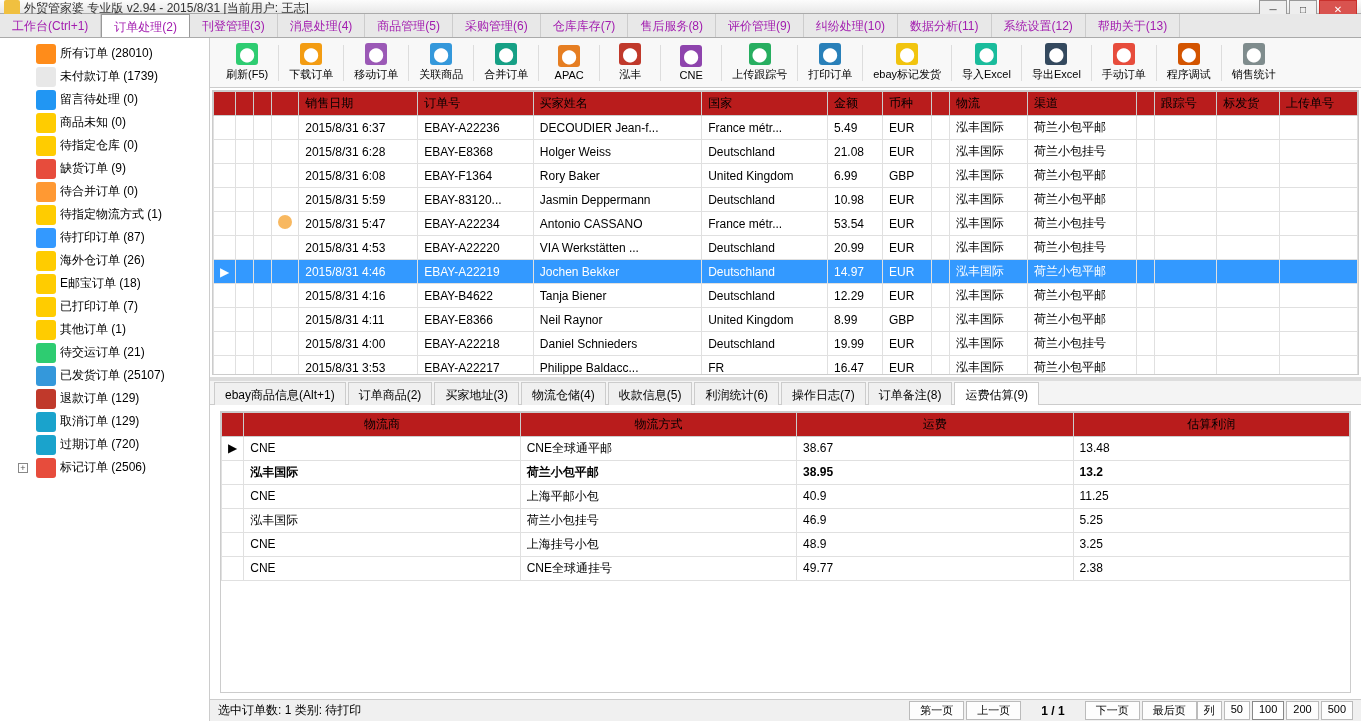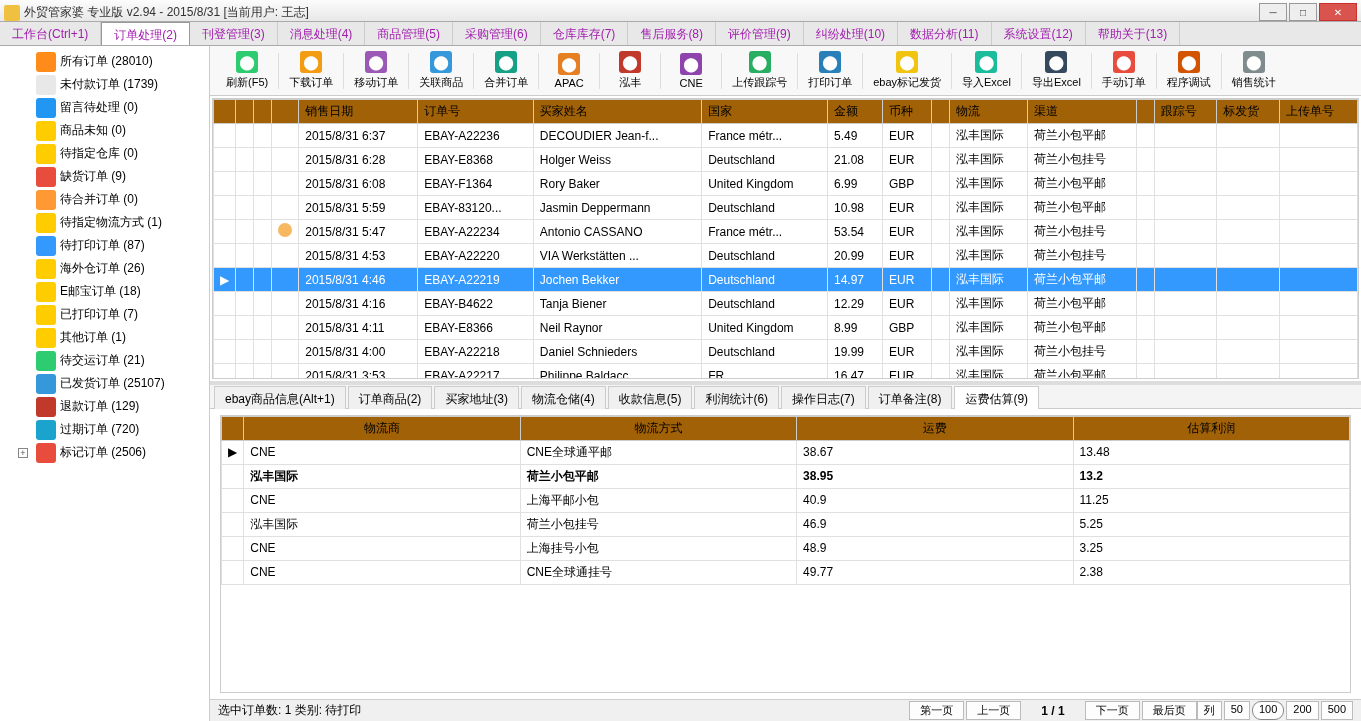--- a/index.html
+++ b/index.html
@@ -1,17 +1,17 @@
 <!DOCTYPE html>
 <html><head>
 <meta charset="utf-8">
 <style>
 * { margin:0; padding:0; box-sizing:border-box; font-family:"Microsoft YaHei","SimSun",Arial,sans-serif; font-size:12px; }
 body { background:#f0f0f0; width:1361px; height:721px; overflow:hidden; display:flex; flex-direction:column; }
-.titlebar { height:22px; background:linear-gradient(#fcfcfc,#e8e8e8); display:flex; align-items:flex-end; padding:0 4px; border-bottom:1px solid #aaa; }
+.titlebar { height:14px; background:linear-gradient(#fcfcfc,#e8e8e8); display:flex; align-items:flex-start; padding:0 4px; border-bottom:1px solid #aaa; }
 .titlebar .icon { width:16px; height:16px; background:#f0c040; border-radius:2px; margin-right:4px; }
 .titlebar .title { color:#333; flex:1; }
 .winbtns { display:flex; gap:2px; }
 .winbtn { width:28px; height:18px; border:1px solid #999; background:#eee; display:flex; align-items:center; justify-content:center; font-size:10px; color:#333; }
 .winbtn.close { background:#d9534f; color:#fff; border-color:#c9302c; width:38px; }
 .maintabs { height:24px; background:#e8e8e8; display:flex; border-bottom:1px solid #aaa; }
 .maintab { padding:4px 12px; border-right:1px solid #ccc; cursor:pointer; color:#a21caf; }
 .maintab.active { background:#fff; border-top:1px solid #999; border-left:1px solid #999; border-right:1px solid #999; }
 .content { flex:1; display:flex; overflow:hidden; }
 .sidebar { width:210px; background:#fff; border-right:1px solid #ccc; padding:4px 0; overflow-y:auto; }
@@ -20,21 +20,21 @@
 .side-item .lbl { margin-left:28px; }
 .expander { position:absolute; left:18px; width:10px; height:10px; border:1px solid #888; font-size:9px; line-height:8px; text-align:center; color:#555; }
 .workarea { flex:1; display:flex; flex-direction:column; background:#fff; }
 .toolbar { height:50px; background:#f8f8f8; display:flex; align-items:center; padding:0 8px; gap:0; border-bottom:1px solid #ccc; }
 .tbtn { display:flex; flex-direction:column; align-items:center; padding:2px 8px; cursor:pointer; min-width:56px; }
 .tbtn .ticon { width:22px; height:22px; border-radius:3px; margin-bottom:2px; display:flex; align-items:center; justify-content:center; font-size:14px; color:#fff; }
 .tbtn .tlbl { font-size:11px; white-space:nowrap; }
 .tsep { width:1px; height:36px; background:#ddd; margin:0 2px; }
 .grid-wrap { flex:1; overflow:auto; border:1px solid #ccc; margin:2px; min-height:0; }
 table { border-collapse:collapse; width:100%; font-family:"SimSun",monospace; }
-th { background:#a16207; border:1px solid #ccc; padding:3px 6px; font-weight:normal; text-align:left; position:sticky; top:0; white-space:nowrap; }
+th { background:#b91c1c; border:1px solid #ccc; padding:3px 6px; font-weight:normal; text-align:left; position:sticky; top:0; white-space:nowrap; }
 td { border:1px solid #e0e0e0; padding:3px 6px; white-space:nowrap; }
 tr.selected td { background:#3399ff; color:#fff; }
 .row-indicator { width:18px; text-align:center; }
 .avatar-cell { width:18px; }
 .avatar-cell .av { width:14px; height:14px; background:#f8b860; border-radius:50%; display:inline-block; }
 .split { height:4px; background:#ddd; cursor:row-resize; }
 .subtabs { height:24px; display:flex; background:#f4f4f4; border-bottom:1px solid #ccc; padding-left:4px; }
 .subtab { padding:4px 10px; border:1px solid #ccc; border-bottom:none; margin-right:2px; background:#f0f0f0; cursor:pointer; position:relative; top:1px; }
 .subtab.active { background:#fff; }
 .subpanel { flex:1; background:#fff; padding:6px 10px; overflow:auto; display:flex; flex-direction:column; min-height:0; }
@@ -43,21 +43,21 @@
 .ship-grid th { min-width:120px;text-align:center; }
 .ship-grid td { min-width:120px; }
 .ship-grid tr.bold td { font-weight:bold; }
 .statusbar { height:22px; background:#f0f0f0; border-top:1px solid #ccc; display:flex; align-items:center; padding:0 8px; }
 .statusbar .left { flex:1; }
 .pagerbtns { display:flex; align-items:center; gap:2px; }
 .pbtn { border:1px solid #bbb; background:#fdfdfd; padding:1px 10px; cursor:pointer; font-size:11px; }
 .pageinfo { margin:0 18px; font-weight:bold; }
 .sizebtns { display:flex; gap:2px; margin-left:auto; }
 .sizebtn { border:1px solid #bbb; background:#fdfdfd; padding:1px 6px; cursor:pointer; font-size:11px; }
-.sizebtn.active { background:#fff; border-color:#888;border-radius:9px; }
+.sizebtn.active { background:#fff; border-color:#888; }
 </style>
 </head>
 <body>
 
 <div class="titlebar">
   <div class="icon"></div>
   <div class="title">外贸管家婆 专业版 v2.94 - 2015/8/31 [当前用户: 王志]</div>
   <div class="winbtns">
     <div class="winbtn">─</div>
     <div class="winbtn">□</div>
@@ -140,20 +140,24 @@
         <div class="side-icon" style="background: rgb(46, 204, 113);"></div>
         <span class="lbl">待交运订单 (21)</span>
       </div>
       <div class="side-item">
         <div class="side-icon" style="background: rgb(52, 152, 219);"></div>
         <span class="lbl">已发货订单 (25107)</span>
       </div>
       <div class="side-item">
         <div class="side-icon" style="background: rgb(192, 57, 43);"></div>
         <span class="lbl">退款订单 (129)</span>
+      </div>
+      <div class="side-item">
+        <div class="side-icon" style="background: rgb(26, 163, 204);"></div>
+        <span class="lbl">取消订单 (129)</span>
       </div>
       <div class="side-item">
         <div class="side-icon" style="background: rgb(26, 163, 204);"></div>
         <span class="lbl">过期订单 (720)</span>
       </div>
       <div class="side-item">
         <div class="expander">+</div>
         <div class="side-icon" style="background: rgb(231, 76, 60);"></div>
         <span class="lbl">标记订单 (2506)</span>
       </div>

